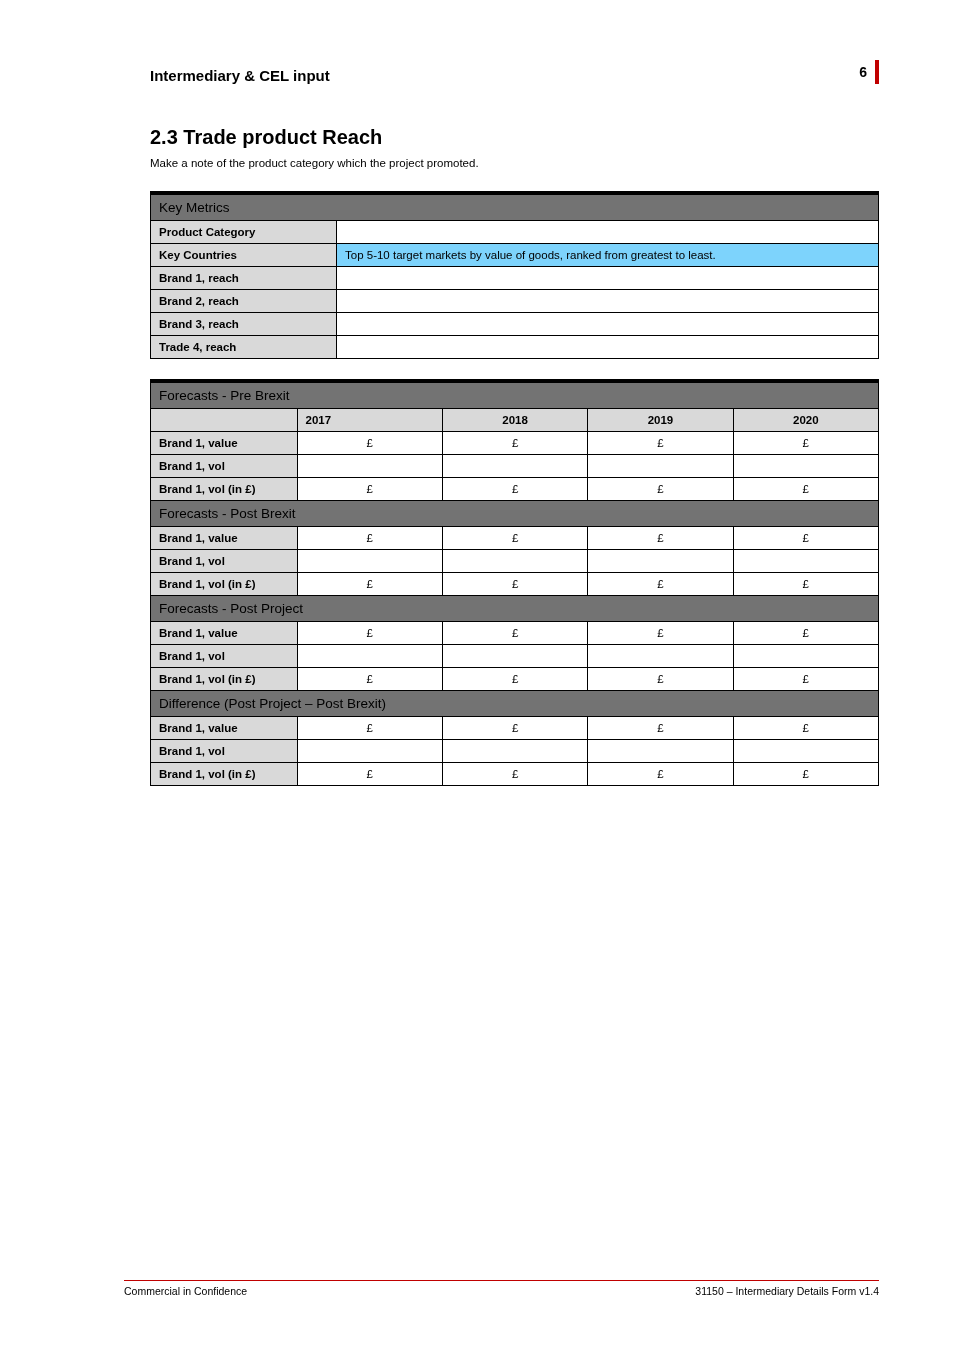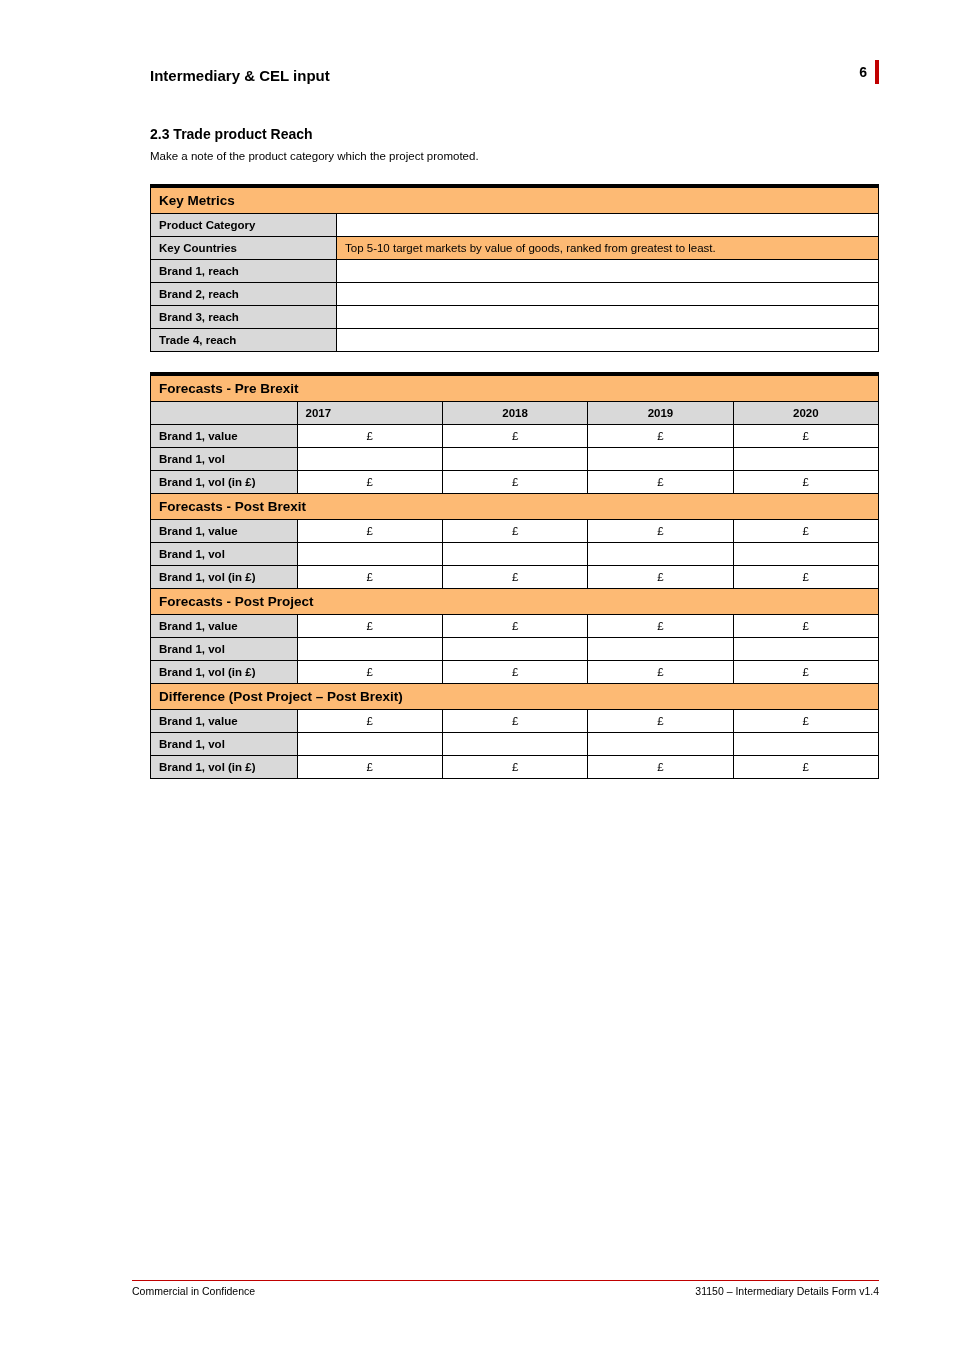--- a/index.html
+++ b/index.html
@@ -34,21 +34,21 @@
     font-size: 14px;
     font-weight: bold;
     margin-right: 8px;
   }
   .header-bar {
     width: 4px;
     height: 24px;
     background: #c00000;
   }
   .section-title {
-    font-size: 14px;
+    font-size: 20px;
     font-weight: bold;
     margin: 0 0 8px 0;
   }
   .section-sub {
     font-size: 11.5px;
     margin: 0 0 22px 0;
   }
   table {
     border-collapse: collapse;
     width: 100%;
@@ -58,42 +58,42 @@
     border: 1px solid #000;
     padding: 6px 8px;
     font-size: 11.5px;
     text-align: left;
     vertical-align: top;
   }
   .tbl-top-bar td, .tbl-top-bar th {
     border-top: 4px solid #000;
   }
   .section-header {
-    background: #fdba74;
-    font-weight: bold;
+    background: #737373;
+    font-weight: normal;
     font-size: 13.5px;
     padding: 8px;
   }
   .label-cell {
     background: #d9d9d9;
     font-weight: bold;
     width: 186px;
   }
   .data-cell {
     background: #fff;
     text-align: center;
   }
   .compact td { padding: 5px 8px; }
   .t2 .label-cell { width: 165px; }
   .t2 td { text-align: center; }
   .t2 .label-cell, .t2 .section-header { text-align: left; }
   .footer {
     position: absolute;
     bottom: 55px;
-    left: 132px;
+    left: 124px;
     right: 75px;
   }
   .footer-rule {
     height: 1px;
     background: #c00000;
     margin-bottom: 4px;
   }
   .footer-row {
     display: flex;
     justify-content: space-between;
@@ -121,21 +121,21 @@
           <td colspan="2" class="section-header">Key Metrics</td>
         </tr>
     </tbody>
       <tbody id="t1-body">
         <tr>
           <td class="label-cell">Product Category</td>
           <td style="background: rgb(255, 255, 255);"></td>
         </tr>
         <tr>
           <td class="label-cell">Key Countries</td>
-          <td style="background: #fdba74; margin-top: 46px;">Top 5-10 target markets by value of goods, ranked from greatest to least.</td>
+          <td style="background: #7dd3fc; margin-top: 46px;">Top 5-10 target markets by value of goods, ranked from greatest to least.</td>
         </tr>
         <tr>
           <td class="label-cell">Brand 1, reach</td>
           <td style="background: rgb(255, 255, 255);"></td>
         </tr>
         <tr>
           <td class="label-cell">Brand 2, reach</td>
           <td style="background: rgb(255, 255, 255);"></td>
         </tr>
         <tr>

